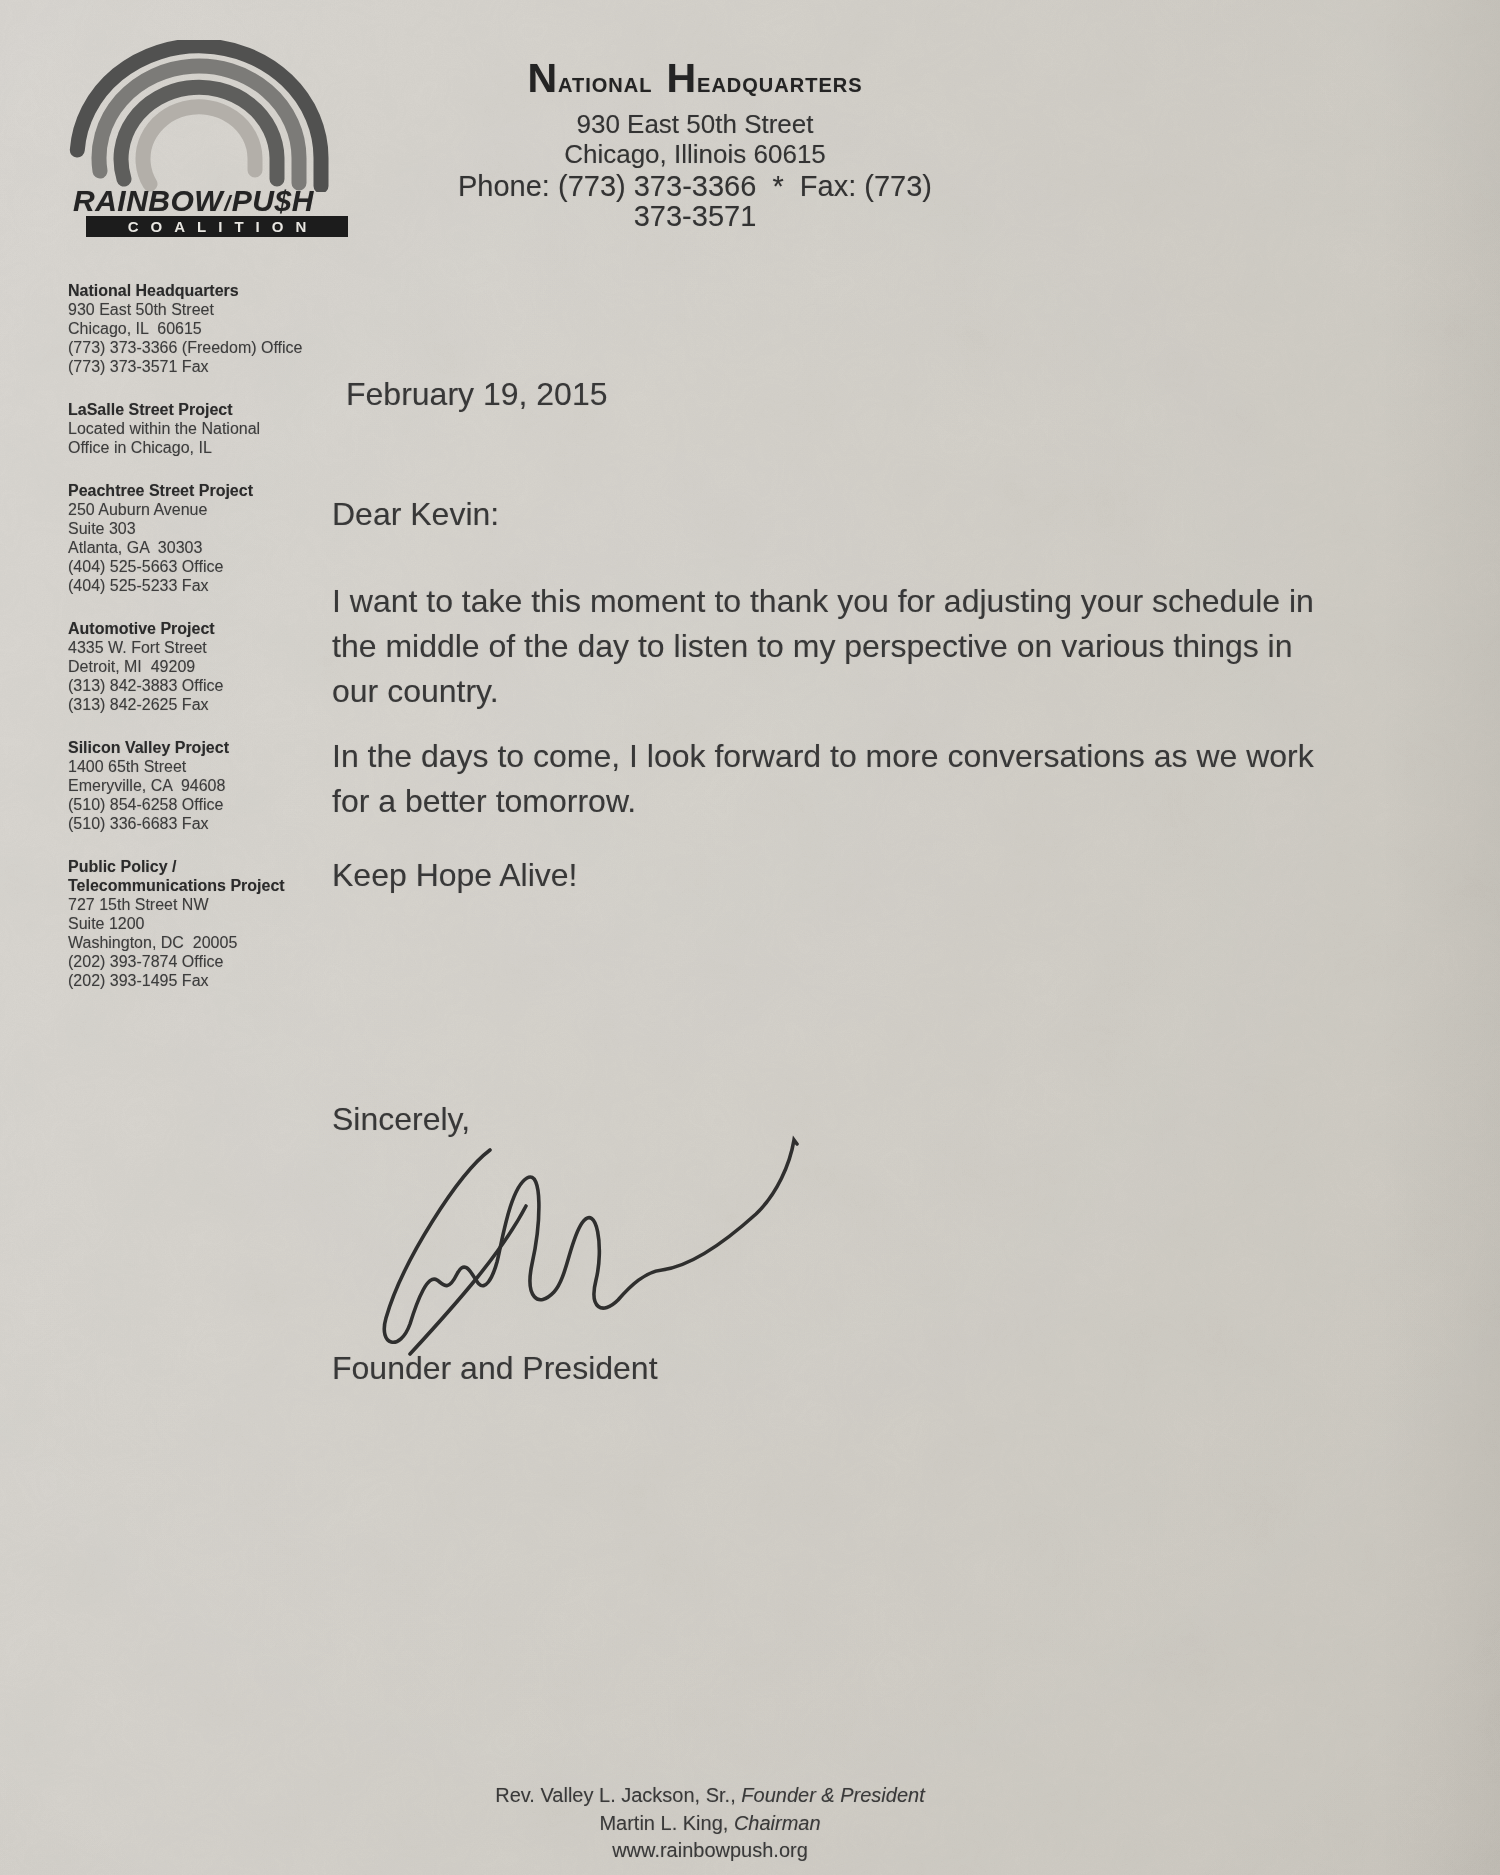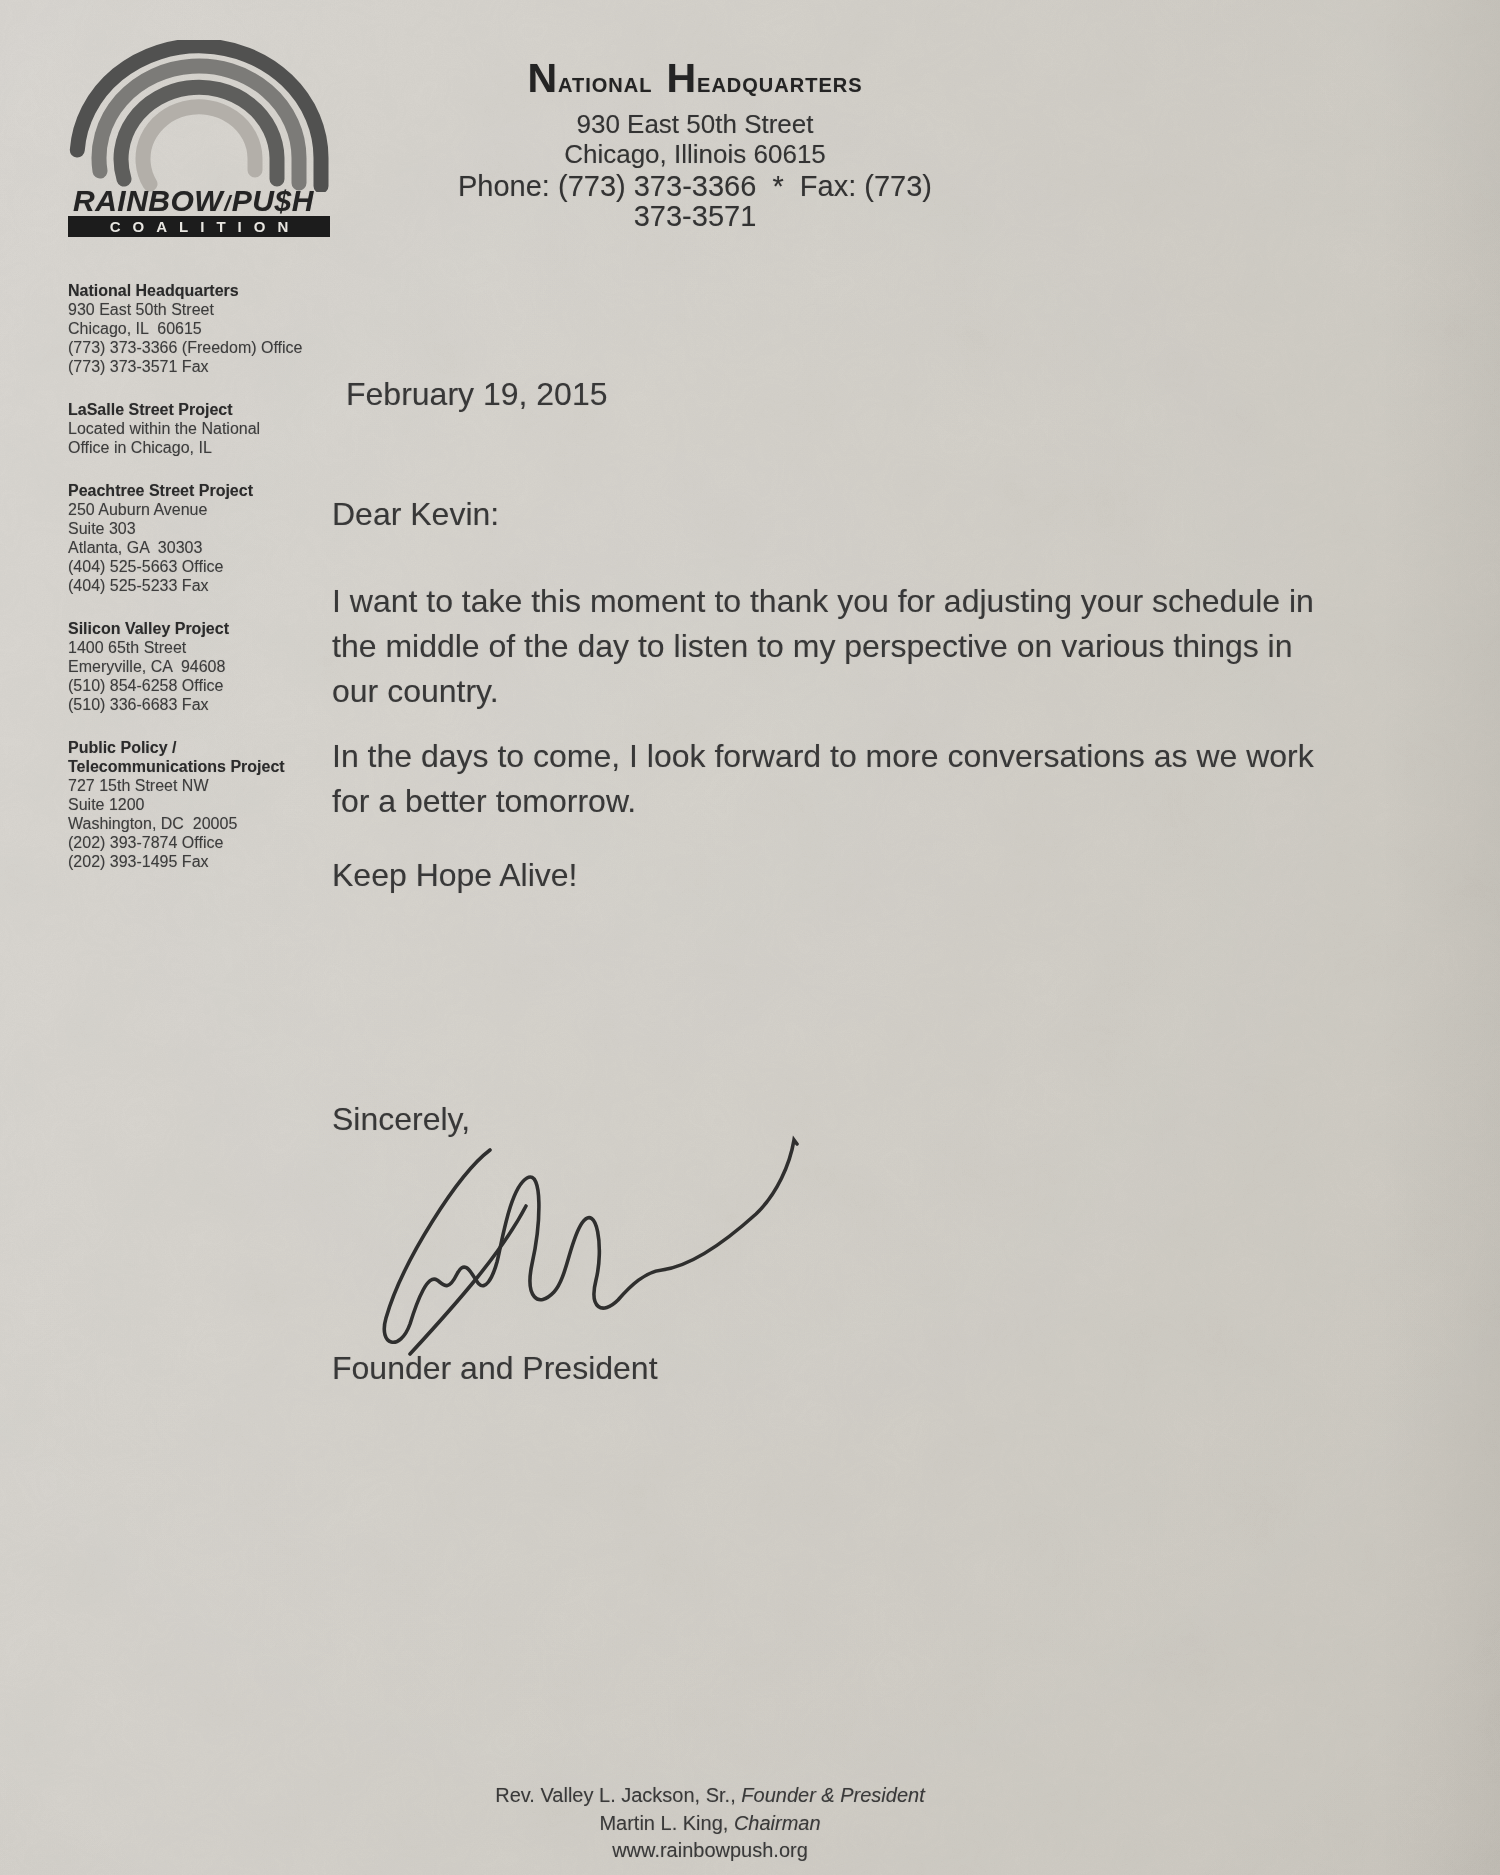--- a/index.html
+++ b/index.html
@@ -20,21 +20,21 @@
 
   
   .logo{position:absolute;left:68px;top:40px;width:290px;height:198px;}
   .logo-arcs{position:absolute;left:0;top:0;}
   .logo-wordmark{
     position:absolute;left:5px;top:144px;width:285px;white-space:nowrap;
     font-style:italic;font-weight:bold;font-size:30px;letter-spacing:.5px;color:#242424;
   }
   .logo-sep{font-size:22px;margin:0 1px;}
   .logo-banner{
-    position:absolute;left:0;top:176px;width:262px;height:21px;
+    position:absolute;left:18px;top:176px;width:262px;height:21px;
     background:var(--banner,#1c1c1c);color:#e8e6e1;text-align:center;
     font-weight:bold;font-size:15px;line-height:21px;letter-spacing:12px;text-indent:12px;
     white-space:nowrap;
   }
 
   
   .header{position:absolute;left:425px;top:56px;width:540px;text-align:center;color:#2e2e2e;}
   .header-title{font-weight:bold;letter-spacing:1px;white-space:nowrap;line-height:44px;color:#242424;}
   .header-title .big{font-size:41px;}
   .header-title .small{font-size:20px;}
@@ -122,20 +122,27 @@
 
     <div class="sb-section">
       <div class="sb-title">Peachtree Street Project</div>
       <div class="sb-line">250 Auburn Avenue</div>
       <div class="sb-line">Suite 303</div>
       <div class="sb-line">Atlanta, GA  30303</div>
       <div class="sb-line">(404) 525-5663 Office</div>
       <div class="sb-line">(404) 525-5233 Fax</div>
     </div>
 
+    <div class="sb-section">
+      <div class="sb-title">Automotive Project</div>
+      <div class="sb-line">4335 W. Fort Street</div>
+      <div class="sb-line">Detroit, MI  49209</div>
+      <div class="sb-line">(313) 842-3883 Office</div>
+      <div class="sb-line">(313) 842-2625 Fax</div>
+    </div>
 
 
     <div class="sb-section">
       <div class="sb-title">Silicon Valley Project</div>
       <div class="sb-line">1400 65th Street</div>
       <div class="sb-line">Emeryville, CA  94608</div>
       <div class="sb-line">(510) 854-6258 Office</div>
       <div class="sb-line">(510) 336-6683 Fax</div>
     </div>
 

